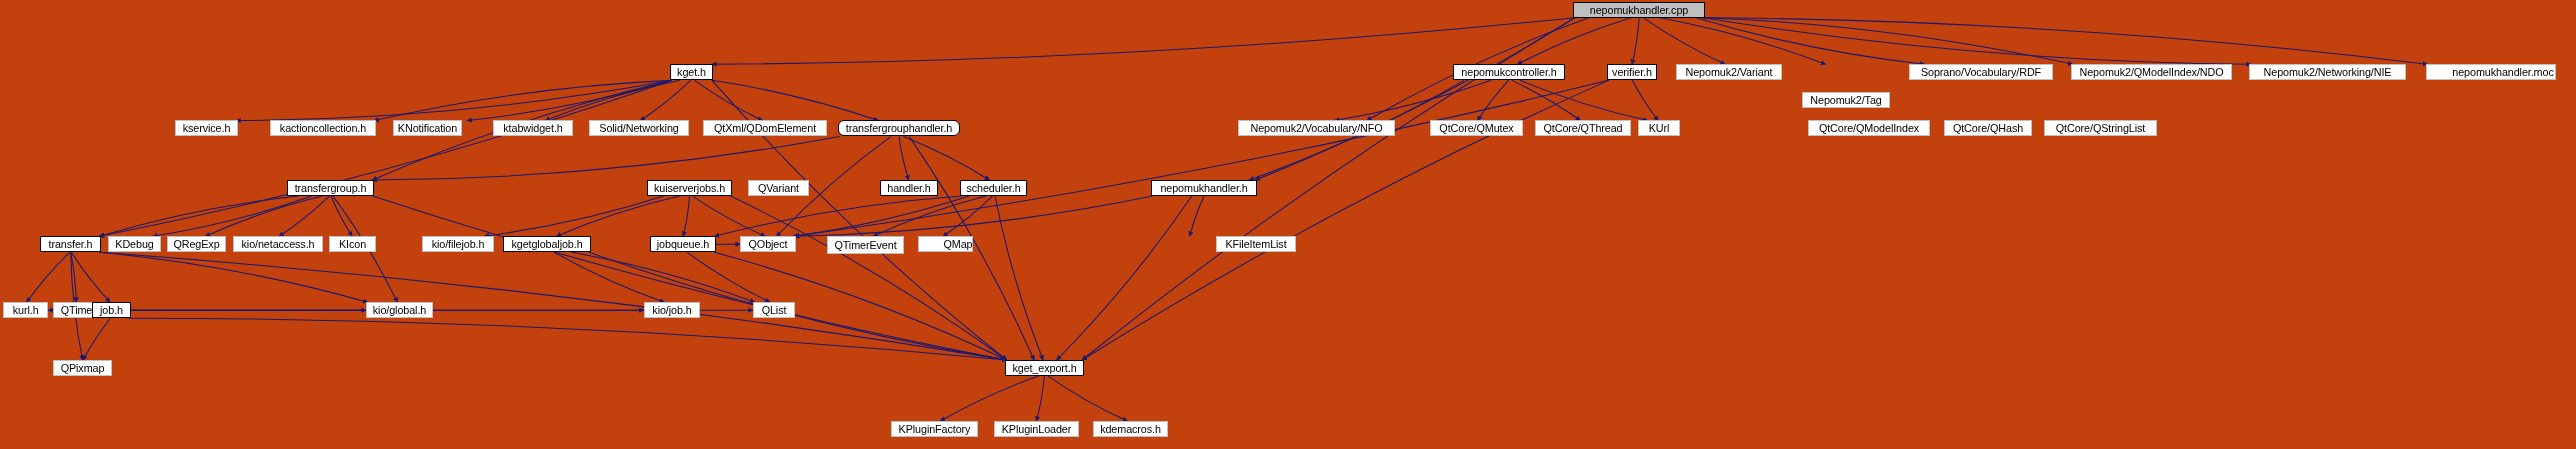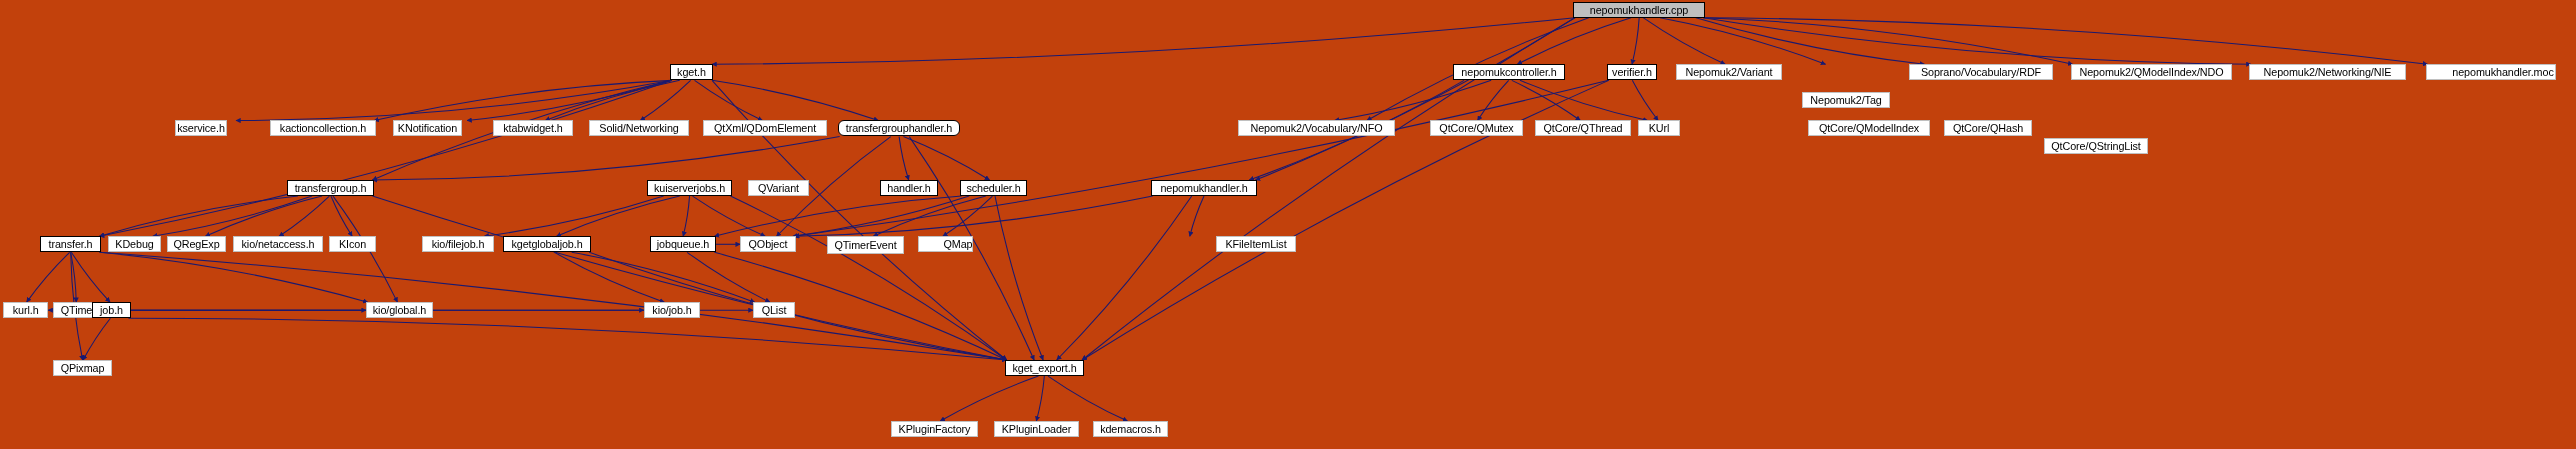--- a/index.html
+++ b/index.html
@@ -159,21 +159,21 @@
       </div>
       <div class="node normal" style="left: 2071px; top: 64px; width: 161px; height: 16px;">
         <span class="node-label">Nepomuk2/QModelIndex/NDO</span>
       </div>
       <div class="node normal" style="left: 2249px; top: 64px; width: 157px; height: 16px;">
         <span class="node-label">Nepomuk2/Networking/NIE</span>
       </div>
       <div class="node normal" style="left: 2426px; top: 64px; width: 130px; height: 16px; padding-left: 24px;">
         <span class="node-label">nepomukhandler.moc</span>
       </div>
-      <div class="node normal" style="left: 175px; top: 120px; width: 52px; height: 16px;">
+      <div class="node normal" style="left: 175px; top: 120px; width: 63px; height: 16px;">
         <span class="node-label">kservice.h</span>
       </div>
       <div class="node normal" style="left: 270px; top: 120px; width: 106px; height: 16px;">
         <span class="node-label">kactioncollection.h</span>
       </div>
       <div class="node normal" style="left: 393px; top: 120px; width: 69px; height: 16px;">
         <span class="node-label">KNotification</span>
       </div>
       <div class="node normal" style="left: 493px; top: 120px; width: 80px; height: 16px;">
         <span class="node-label">ktabwidget.h</span>
@@ -198,21 +198,21 @@
       </div>
       <div class="node normal" style="left: 1638px; top: 120px; width: 42px; height: 16px;">
         <span class="node-label">KUrl</span>
       </div>
       <div class="node normal" style="left: 1808px; top: 120px; width: 122px; height: 16px;">
         <span class="node-label">QtCore/QModelIndex</span>
       </div>
       <div class="node normal" style="left: 1944px; top: 120px; width: 88px; height: 16px;">
         <span class="node-label">QtCore/QHash</span>
       </div>
-      <div class="node normal" style="left: 2044px; top: 120px; width: 104px; height: 16px; margin-top: 18px;">
+      <div class="node normal" style="left: 2044px; top: 120px; width: 113px; height: 16px;">
         <span class="node-label">QtCore/QStringList</span>
       </div>
       <div class="node local" style="left: 287px; top: 180px; width: 87px; height: 16px;">
         <span class="node-label">transfergroup.h</span>
       </div>
       <div class="node local" style="left: 647px; top: 180px; width: 85px; height: 16px;">
         <span class="node-label">kuiserverjobs.h</span>
       </div>
       <div class="node normal" style="left: 748px; top: 180px; width: 61px; height: 16px;">
         <span class="node-label">QVariant</span>

